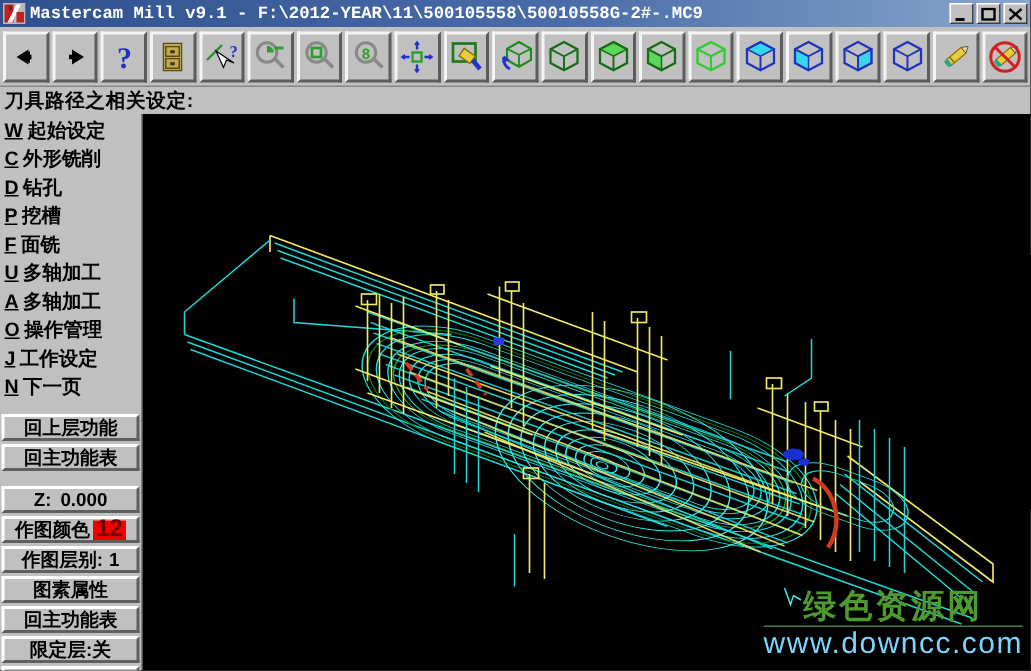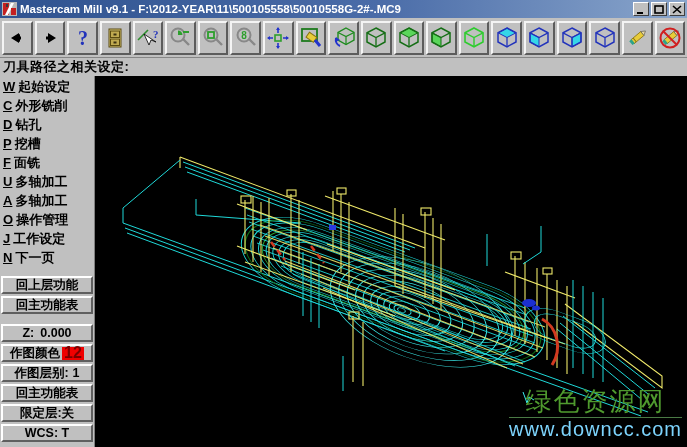--- a/index.html
+++ b/index.html
@@ -5,21 +5,21 @@
   * { margin:0; padding:0; box-sizing:border-box; }
   html,body { width:687px; height:447px; background:#000; }
   body { font-family:"Liberation Sans","DejaVu Sans",sans-serif; overflow:hidden; }
   .window { width:687px; height:447px; background:#c0c0c0; position:relative; display:flex; flex-direction:column; }
 
   
   .titlebar { height:18px; background:linear-gradient(90deg,#2f528f 0%,#4a6ca8 55%,#8aa6cc 100%);
     display:flex; align-items:center; padding:0 2px; flex:0 0 auto; }
   .titlebar .app-icon { width:15px; height:14px; margin-right:3px; flex:0 0 auto; }
   .titlebar .title-text { color:#fff; font-weight:bold; font-size:11.5px; white-space:nowrap; overflow:hidden;
-    font-family:Liberation Sans, sans-serif; letter-spacing:0; flex:1 1 auto; }
+    font-family:Liberation Mono, monospace; letter-spacing:0; flex:1 1 auto; }
   .winbtns { display:flex; gap:2px; flex:0 0 auto; margin-left:4px; }
   .winbtn { width:16px; height:14px; background:#c0c0c0; border:1px solid; border-color:#fff #404040 #404040 #fff;
     font-size:10px; font-weight:bold; color:#000; display:flex; align-items:center; justify-content:center;
     font-family:"DejaVu Sans Mono",monospace; line-height:1; }
 
   
   .toolbar { height:40px; flex:0 0 auto; display:flex; align-items:center; padding:2px 1px; background:#c0c0c0;
     border-bottom:1px solid #868686; }
   .tbtn { flex:1 1 0; height:34px; margin:0 1px; background:#c0c0c0; border:2px solid; border-color:#f4f4f4 #5c5c5c #5c5c5c #f4f4f4;
     display:flex; align-items:center; justify-content:center; }
@@ -49,21 +49,21 @@
   .viewport { flex:1 1 auto; background:#000; position:relative; overflow:hidden; }
   .viewport svg.cad { position:absolute; inset:0; }
   svg .c  { stroke:#1fd9d9; stroke-width:1; fill:none; }
   svg .cb { stroke:#3aeded; stroke-width:1; fill:none; }
   svg .y  { stroke:#efe96a; stroke-width:1.1; fill:none; }
   svg .g1 { stroke:#0e6e14; stroke-width:1.2; fill:none; }
   svg .g2 { stroke:#2da32d; stroke-width:1; fill:none; }
   svg .r  { stroke:#d23a20; fill:none; }
 
   .watermark { position:absolute; right:5px; bottom:6px; text-align:center; }
-  .watermark .wm-title { color:#4f9a2e; font-size:26px; font-weight:normal; letter-spacing:2px; line-height:1.05;
+  .watermark .wm-title { color:#4f9a2e; font-size:22px; font-weight:bold; letter-spacing:2px; line-height:1.05;
     padding-bottom:2px; border-bottom:1px solid #4a7a45; }
   .watermark .wm-url { color:#7dd3fc; font-size:20px; letter-spacing:1px; }
 </style>
 </head>
 <body>
 
 <div class="window">
 
   <div class="titlebar">
     <svg class="app-icon" viewBox="0 0 15 14">
@@ -317,20 +317,21 @@
         <span>0.000</span>
       </div>
       <div class="sb-btn">
         <span>作图颜色</span>
         <span class="color-swatch">12</span>
       </div>
       <div class="sb-btn">
         <span>作图层别:</span>
         <span class="val-right">1</span>
       </div>
+      <div class="sb-btn">图素属性</div>
       <div class="sb-btn">回主功能表</div>
       <div class="sb-btn">限定层:关</div>
       <div class="sb-btn">WCS: T</div>
     </div>
 
     <div class="viewport">
       <svg class="cad" width="592" height="371" viewBox="0 0 592 371">
 
         <g>
           <path class="y" d="M85,81 L330,172"></path>

